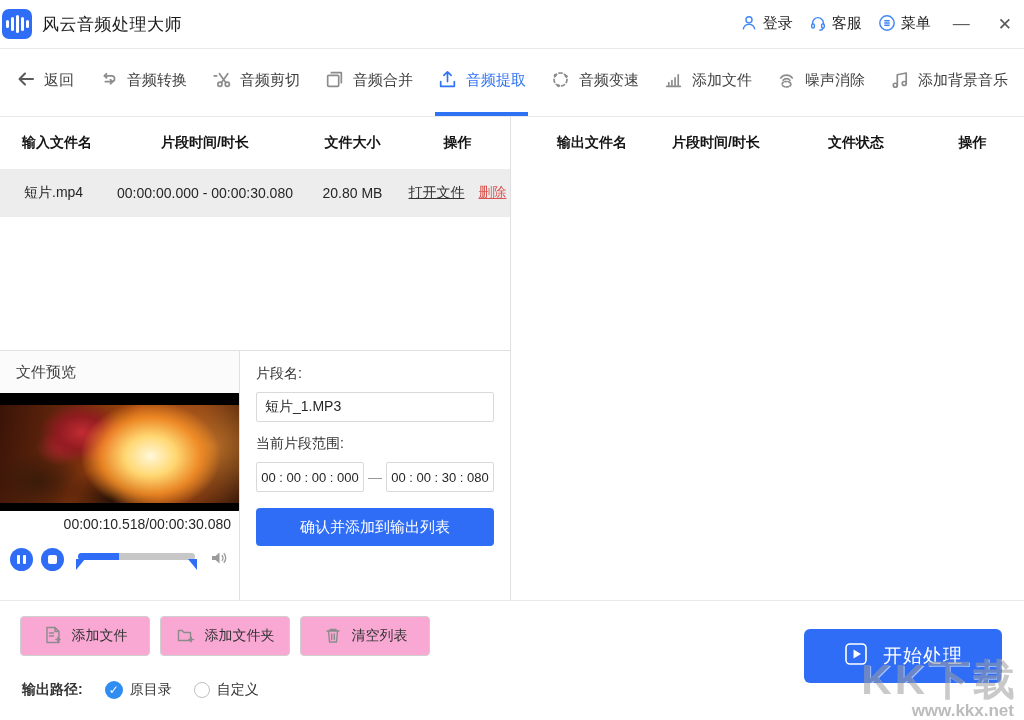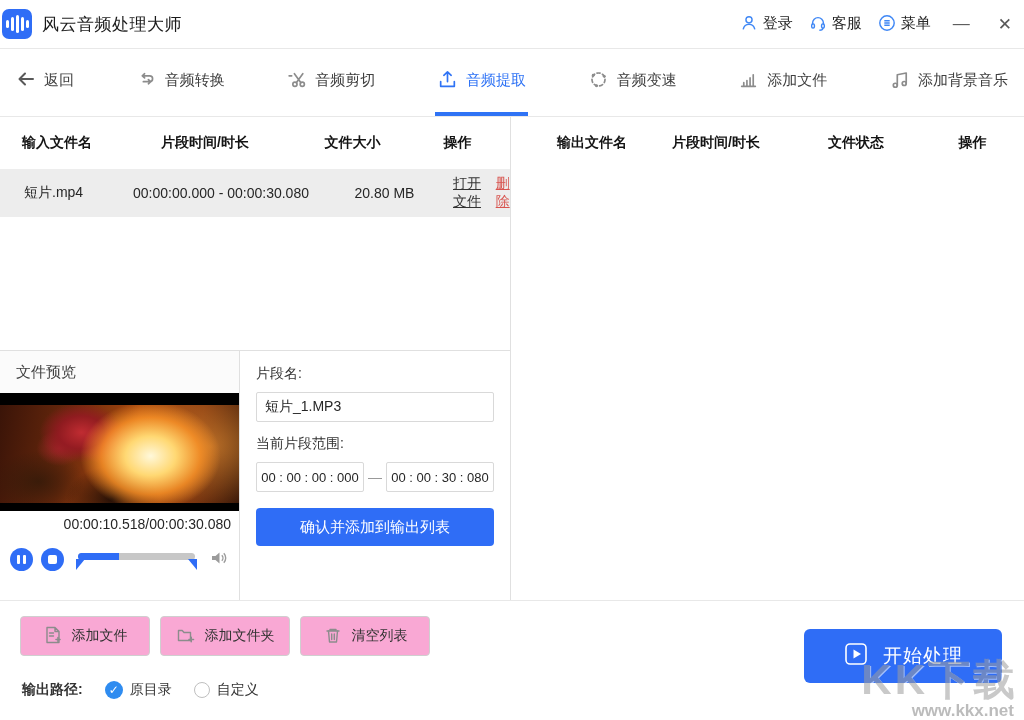--- a/index.html
+++ b/index.html
@@ -27,21 +27,21 @@
   .tool-item.active svg{ stroke:#2f73f5; }
   
   .main{ height:483px; display:flex; }
   .pane-left{ width:511px; border-right:1px solid #e0e0e0; display:flex; flex-direction:column; }
   .pane-right{ flex:1; display:flex; flex-direction:column; }
   .thead{ height:52px; display:flex; align-items:center; font-weight:bold; color:#141414; }
   .thead .c1{ width:110px; padding-left:22px; }
   .thead .c2{ width:190px; text-align:center; }
   .thead .c3{ width:105px; text-align:center; }
   .thead .c4{ flex:1; text-align:center; }
-  .trow{ height:48px; display:flex; align-items:center; background:#ededed; color:#262626;gap:16px; }
+  .trow{ height:48px; display:flex; align-items:center; background:#ededed; color:#262626; }
   .trow .c1{ width:110px; padding-left:24px; }
   .trow .c2{ width:190px; text-align:center; }
   .trow .c3{ width:105px; text-align:center; }
   .trow .c4{ flex:1; display:flex; justify-content:center; gap:14px; }
   .link-open{ color:#333; text-decoration:underline; cursor:pointer; }
   .link-del{ color:#d8544f; text-decoration:underline; cursor:pointer; }
   .rhead .r1{ width:130px; padding-left:46px; }
   .rhead .r2{ width:150px; text-align:center; }
   .rhead .r3{ width:130px; text-align:center; }
   .rhead .r4{ flex:1; text-align:center; }
@@ -154,20 +154,27 @@
   </div>
   <div class="tool-item">
     <span><svg width="21" height="21" viewBox="0 0 20 20">
           <path d="M3 6.5 h4" stroke-dasharray="2.4 1.6"></path>
           <circle cx="8.5" cy="14.5" r="2"></circle>
           <circle cx="15.5" cy="14.5" r="2"></circle>
           <path d="M9.8 13 L16 4.5 M14.2 13 L8 4.5"></path>
         </svg></span>
     <span>音频剪切</span>
   </div>
+  <div class="tool-item">
+    <span><svg width="21" height="21" viewBox="0 0 20 20">
+          <rect x="3.5" y="6" width="10.5" height="10.5" rx="1"></rect>
+          <path d="M7 3.5 h9.5 v9.5"></path>
+        </svg></span>
+    <span>音频合并</span>
+  </div>
   <div class="tool-item active">
     <span><svg width="21" height="21" viewBox="0 0 20 20">
           <path d="M3.5 12 v4.5 h13 V12"></path>
           <path d="M10 3 v9 M6.5 6 L10 2.8 L13.5 6"></path>
         </svg></span>
     <span>音频提取</span>
   </div>
   <div class="tool-item">
     <span><svg width="21" height="21" viewBox="0 0 20 20">
           <circle cx="10" cy="10" r="6.2" stroke-dasharray="3 2.4"></circle>
@@ -175,20 +182,28 @@
           <circle cx="15.5" cy="7" r="1.4" fill="#8c8c8c" stroke="none"></circle>
           <circle cx="8" cy="16" r="1.4" fill="#8c8c8c" stroke="none"></circle>
         </svg></span>
     <span>音频变速</span>
   </div>
   <div class="tool-item">
     <span><svg width="21" height="21" viewBox="0 0 20 20">
           <path d="M3.5 16.5 h13 M5.5 16 v-3 M8.5 16 v-5 M11.5 16 v-7.5 M14.5 16 v-10.5"></path>
         </svg></span>
     <span>添加文件</span>
+  </div>
+  <div class="tool-item">
+    <span><svg width="21" height="21" viewBox="0 0 20 20">
+          <path d="M4.5 8.5 a7 7 0 0 1 11 0"></path>
+          <path d="M6.8 10.8 a4 4 0 0 1 6.4 0"></path>
+          <ellipse cx="10" cy="14.5" rx="4.2" ry="2.6" stroke-dasharray="2 1.6"></ellipse>
+        </svg></span>
+    <span>噪声消除</span>
   </div>
   <div class="tool-item">
     <span><svg width="21" height="21" viewBox="0 0 20 20">
           <circle cx="6" cy="15.5" r="1.9"></circle>
           <circle cx="14.5" cy="13.8" r="1.9"></circle>
           <path d="M7.9 15.5 V5.5 l8.5 -1.7 v10"></path>
         </svg></span>
     <span>添加背景音乐</span>
   </div>
 </div>

